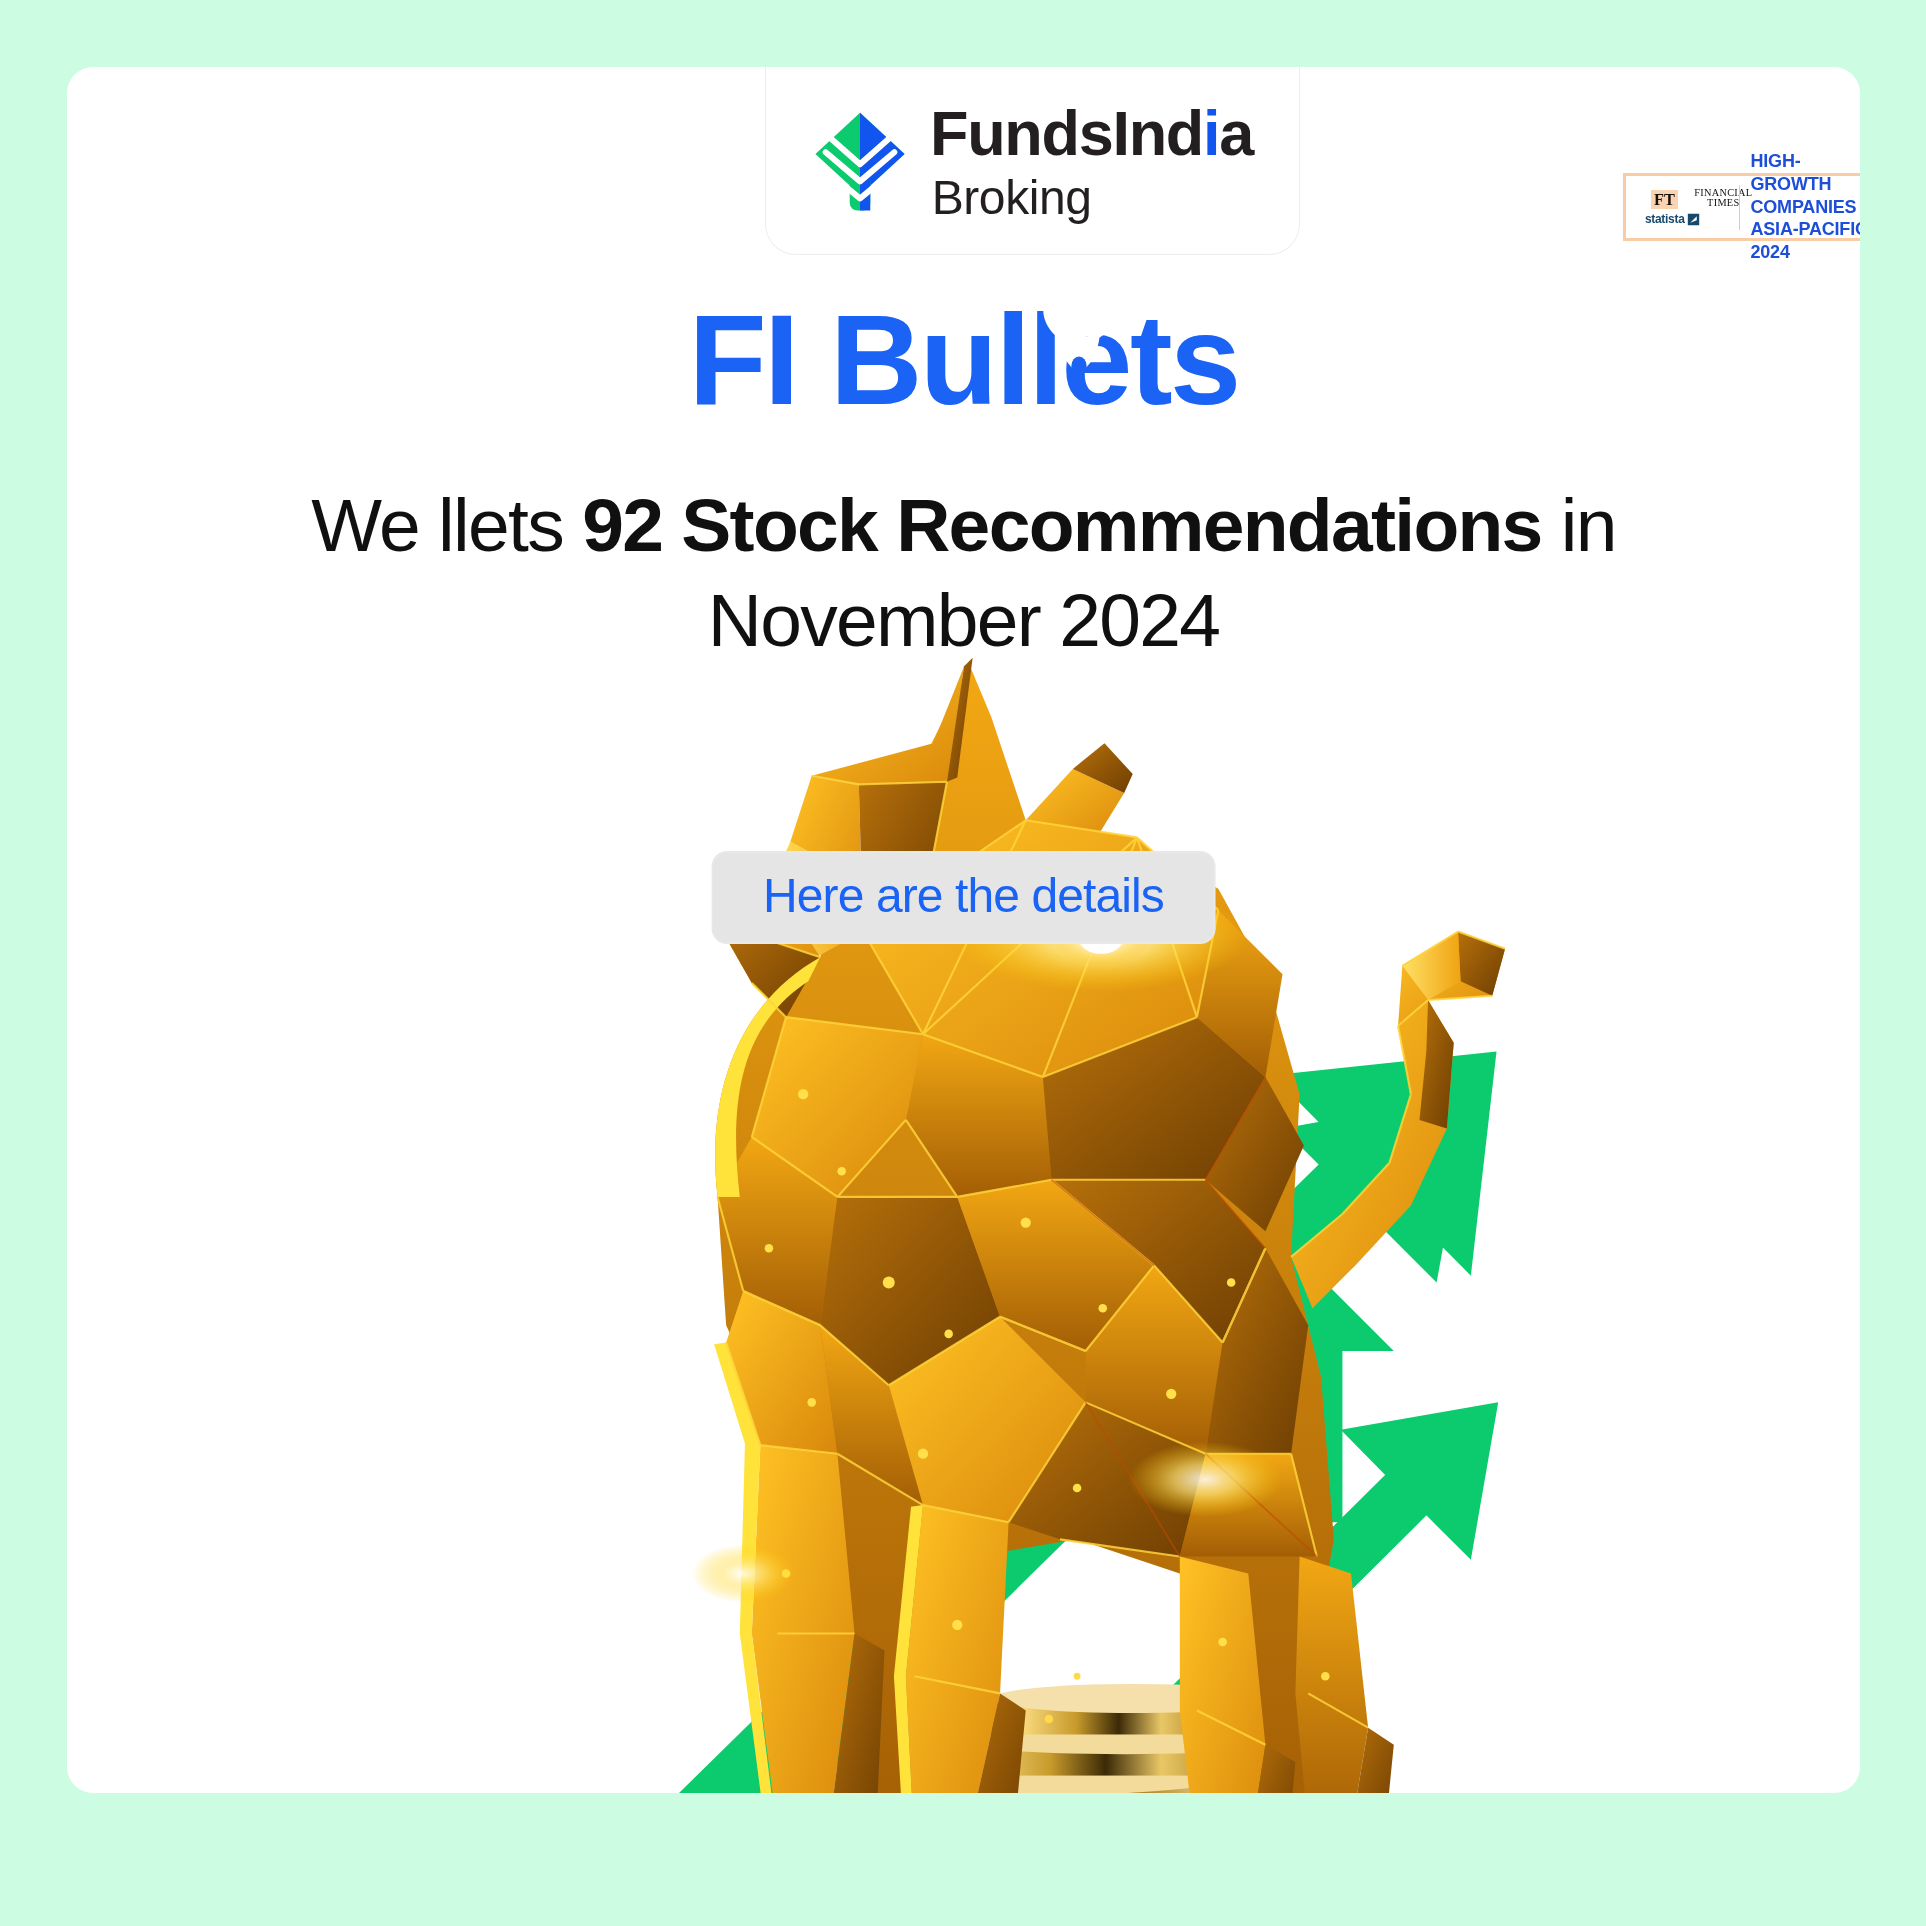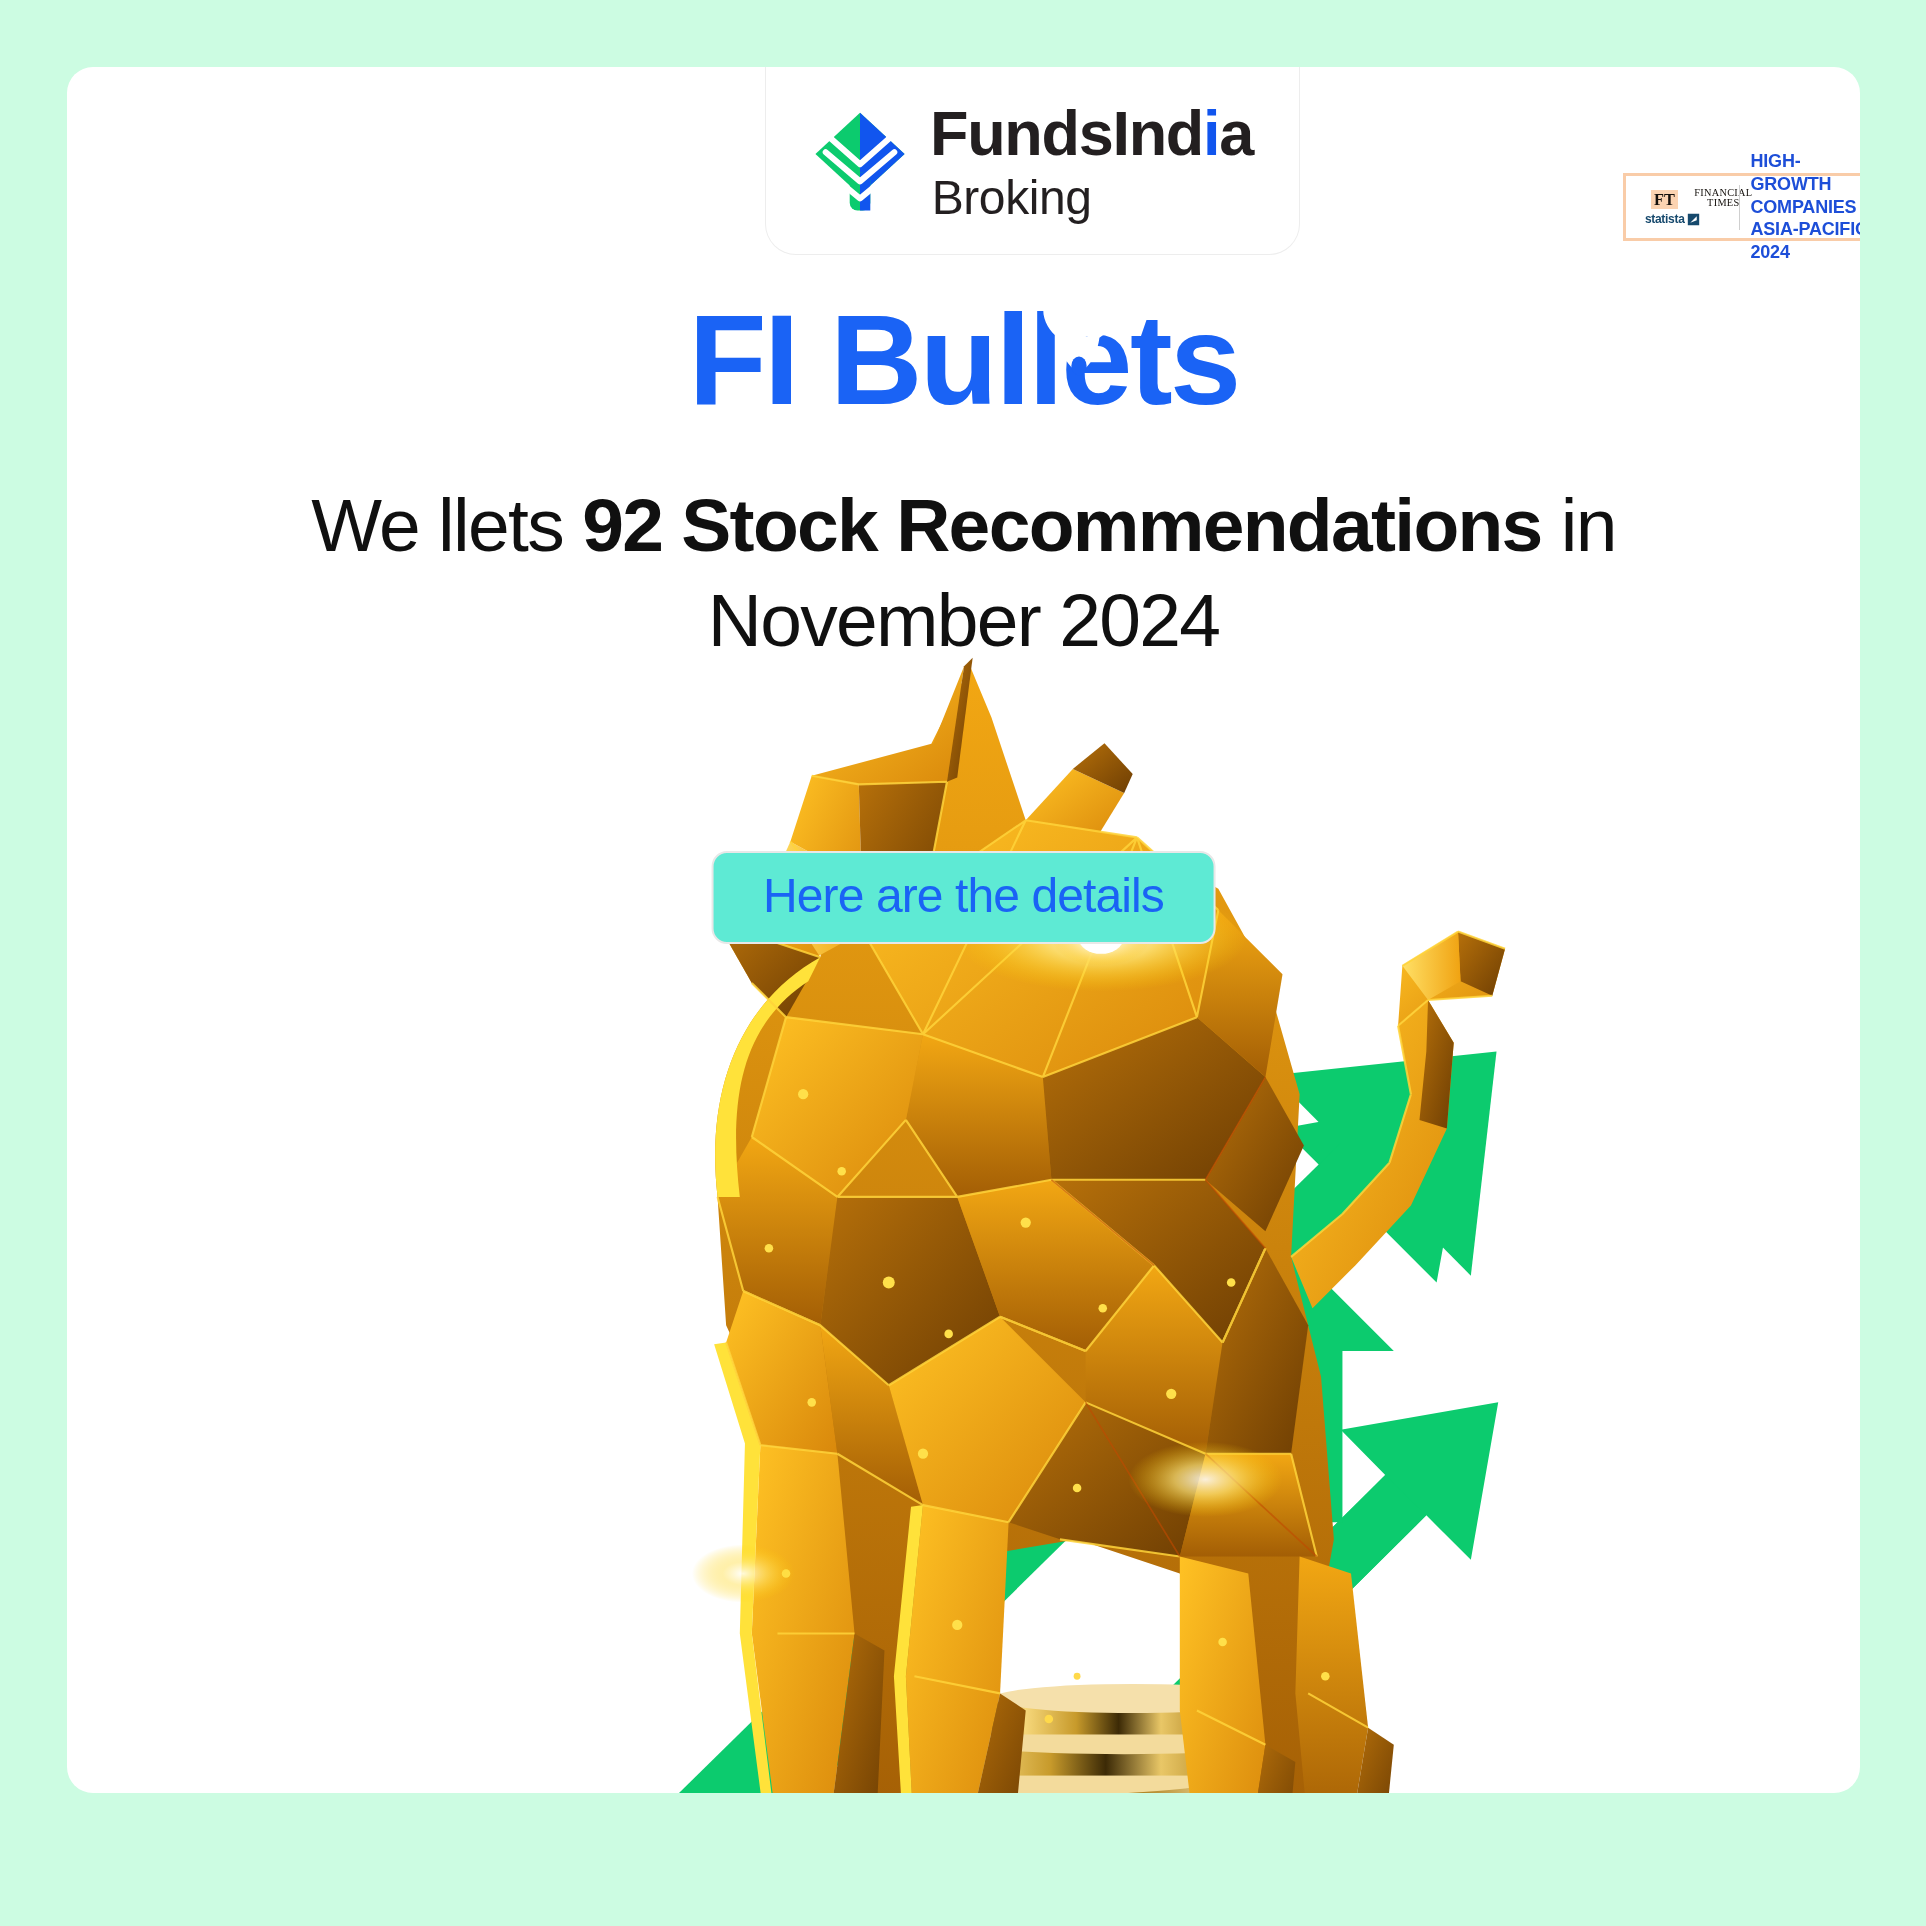--- a/index.html
+++ b/index.html
@@ -113,21 +113,21 @@
   }
   #subhead b{font-weight:700;}
 
   
   #cta{
     position:absolute;left:50%;transform:translateX(-50%);
     top:784px;
     padding:19px 50px 22px;
     border:2.6px solid #e8e8e8;
     border-radius:15.4px;
-    background:#5eead4;
+    background:#e5e5e5;
     font-size:48px;color:#1a63f5;letter-spacing:-0.9px;
     line-height:1;
     z-index:30;
     white-space:nowrap;
   }
 
   
   #hero{
     position:absolute;left:0;top:0;width:1926px;height:1926px;
     z-index:10;pointer-events:none;

